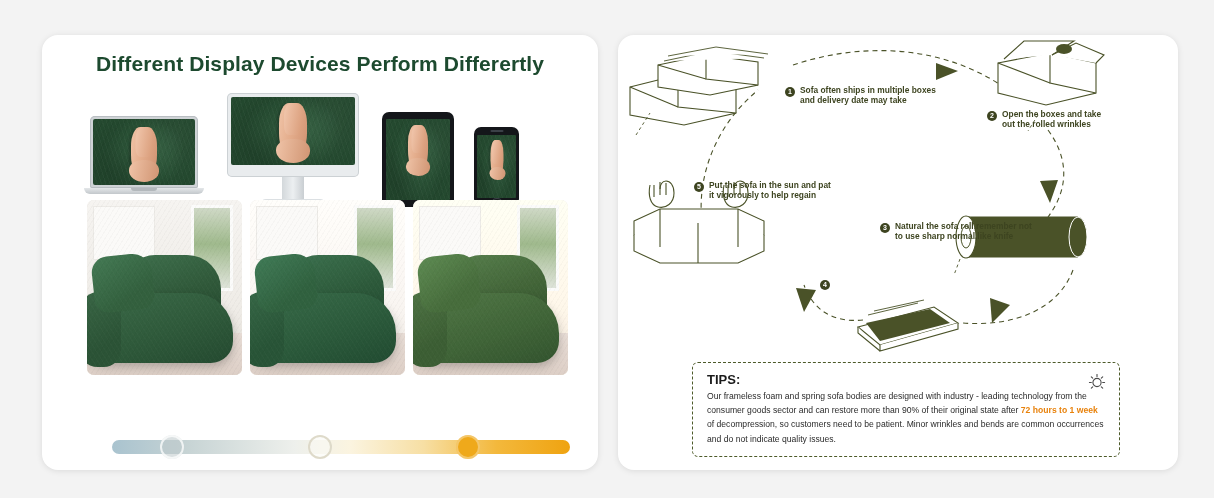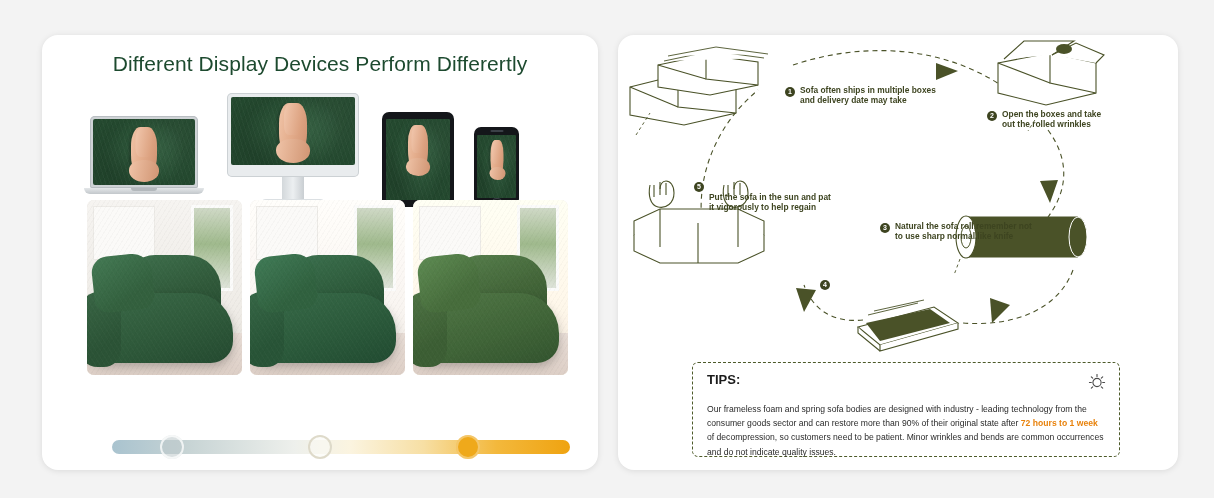--- a/index.html
+++ b/index.html
@@ -14,21 +14,21 @@
   .panel{
     position:absolute;background:#ffffff;border-radius:16px;
     box-shadow:0 1px 6px rgba(0,0,0,0.10);
   }
   #left-panel{left:42px;top:35px;width:556px;height:435px;}
   #right-panel{left:618px;top:35px;width:560px;height:435px;}
 
   
   .title{
     position:absolute;left:0;right:0;top:17px;text-align:center;
-    font-size:21px;font-weight:normal;color:#1d4a2f;letter-spacing:.1px;
+    font-size:21px;font-weight:bold;color:#1d4a2f;letter-spacing:.1px;
   }
 
   
   .devices{position:absolute;left:0;top:55px;width:556px;height:125px;}
 
   .screen-img{
     background:
       radial-gradient(ellipse 40% 55% at 50% 52%, #3f6b4c 0%, #2f5a3c 45%, #24492f 100%),
       linear-gradient(150deg,#2e5a3b 0%,#25492f 55%,#1e3d27 100%);
     position:relative;overflow:hidden;
@@ -204,21 +204,21 @@
     position:absolute;width:10px;height:10px;border-radius:50%;background:#3d4420;
     color:#fff;font-size:7px;line-height:10px;text-align:center;font-weight:bold;
   }
 
   
   #tips-box{
     position:absolute;left:74px;top:327px;width:428px;height:95px;
     border:1.5px dashed #4d5a2a;border-radius:6px;box-sizing:border-box;
     padding:9px 14px 8px 14px;
   }
-  #tips-title{font-size:13px;font-weight:bold;color:#1b1b1b;margin-bottom:15px;}
+  #tips-title{font-size:13px;font-weight:bold;color:#1b1b1b;margin-bottom:2px;}
   #tips-body{font-size:8.6px;line-height:14.2px;color:#2a2a2a;}
   .hl{color:#e8820c;font-weight:bold;}
   #sun-icon{position:absolute;right:12px;top:9px;}
 </style>
 </head>
 <body>
 
 <div class="stage">
 
   <div class="panel" id="left-panel">
@@ -404,21 +404,21 @@
       <div class="step-text" style="left:384px;top:74px;"><span>Open the boxes and take</span>
 <span>out the rolled wrinkles</span></div>
 
       <div class="step-num" style="left:262px;top:188px;">3</div>
       <div class="step-text" style="left:277px;top:186px;"><span>Natural the sofa roll,remember not</span>
 <span>to use sharp normal,like knife</span></div>
 
       <div class="step-num" style="left:202px;top:245px;">4</div>
 
       <div class="step-num" style="left:76px;top:147px;">5</div>
-      <div class="step-text" style="left:91px;top:145px;margin-top:12px;"><span>Put the sofa in the sun and pat</span>
+      <div class="step-text" style="left:91px;top:145px;"><span>Put the sofa in the sun and pat</span>
 <span>it vigorously to help regain</span></div>
     </div>
 
     <div id="tips-box">
       <div id="tips-title">TIPS:</div>
       <div id="tips-body"><span>Our frameless foam and spring sofa bodies are designed with industry - leading technology from the consumer goods sector and can restore more than 90% of their original state after </span><span class="hl">72 hours to 1 week</span><span> of decompression, so customers need to be patient. Minor wrinkles and bends are common occurrences and do not indicate quality issues.</span></div>
       <svg id="sun-icon" width="20" height="20" viewBox="0 0 20 20">
         <circle cx="10" cy="10.5" r="4.1" fill="none" stroke="#4a4a4a" stroke-width="1.1"></circle>
         <g stroke="#4a4a4a" stroke-width="1.1" stroke-linecap="round">
           <path d="M10,2.5 L10,4.4"></path>

